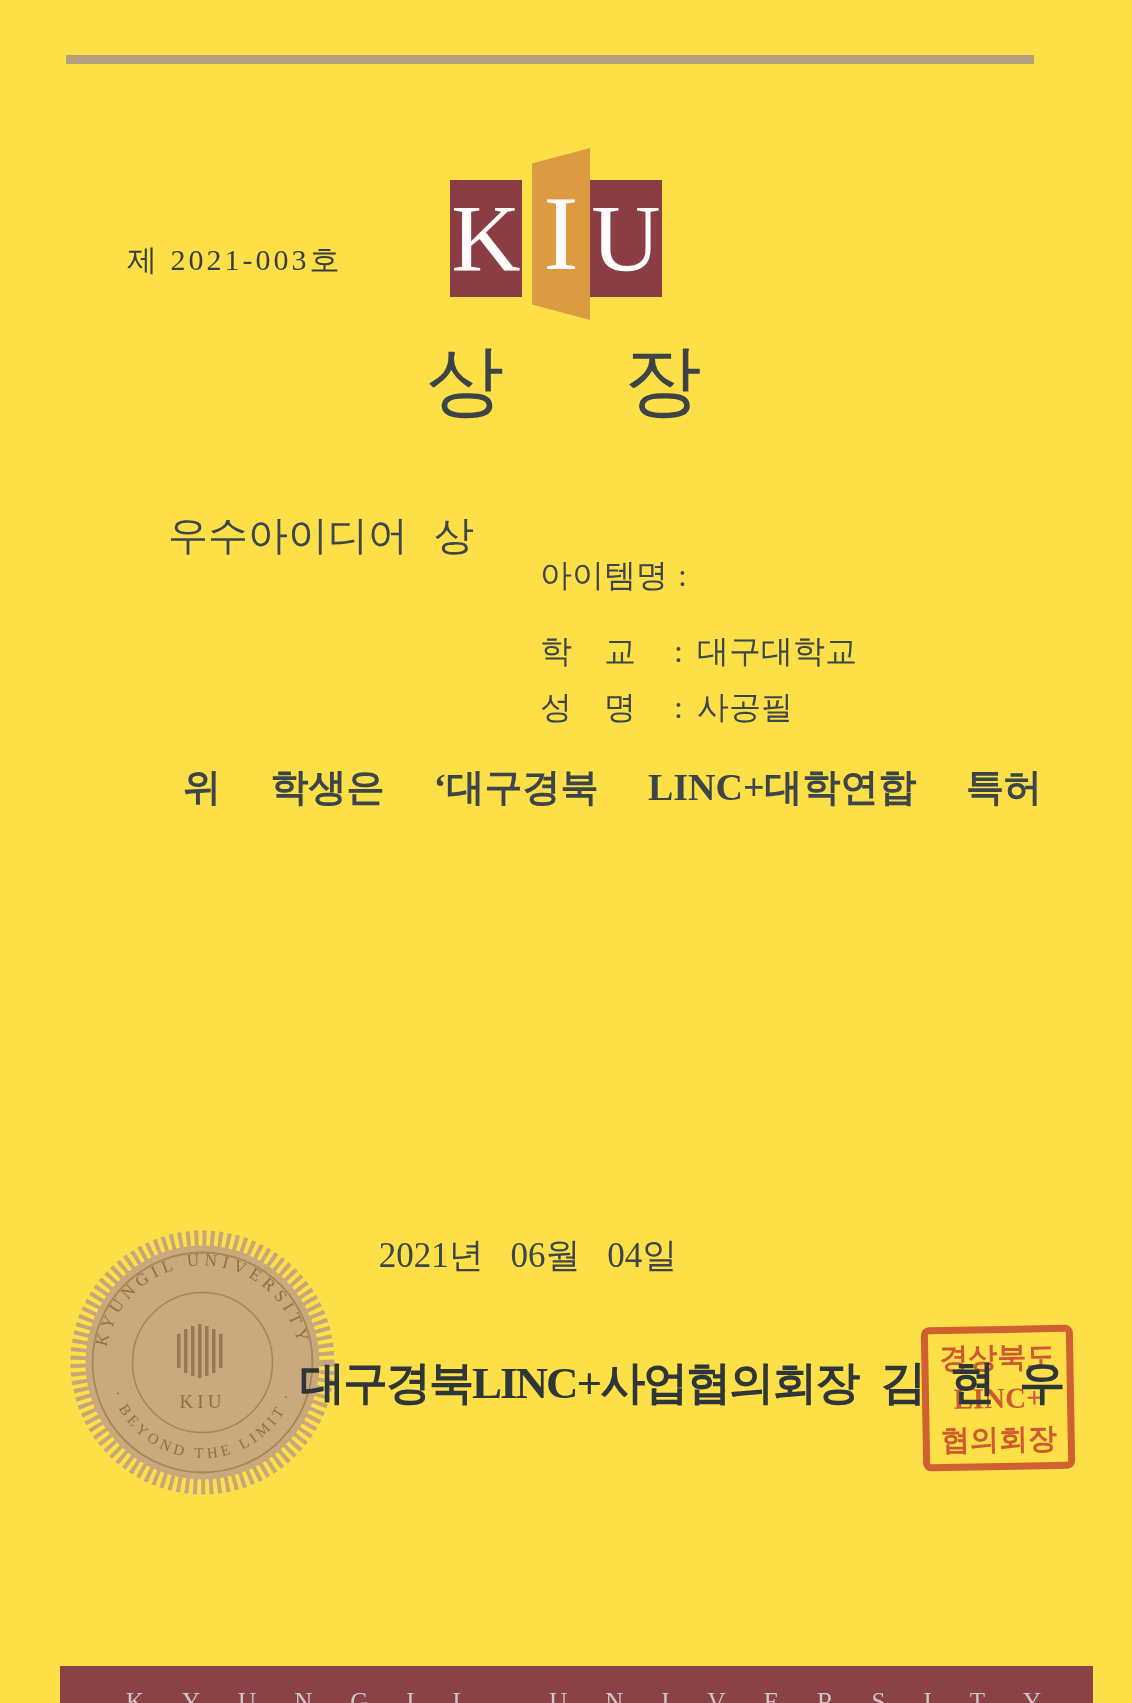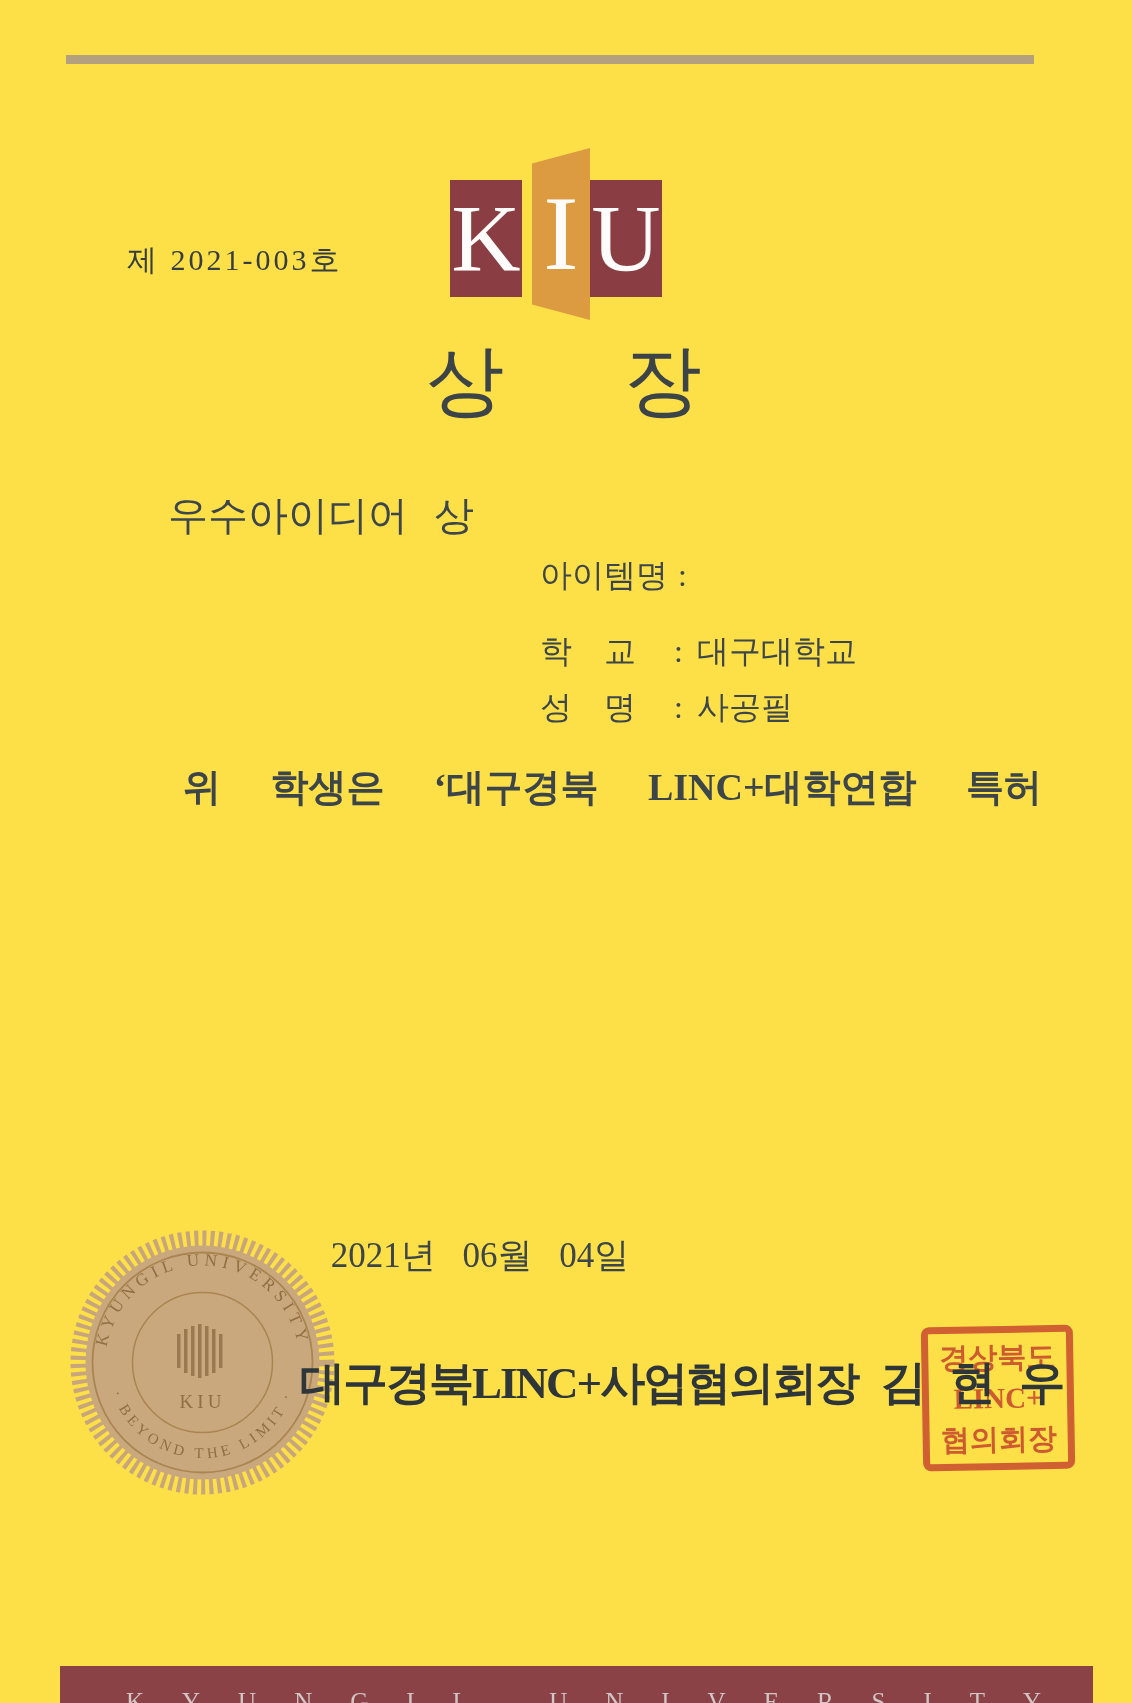--- a/index.html
+++ b/index.html
@@ -36,21 +36,21 @@
     display:flex;align-items:center;justify-content:center;
     color:#fdfcfa;font-size:106px;line-height:1;
   }
   
   .title{
     position:absolute;left:0;top:338px;width:1128px;
     text-align:center;font-size:78px;line-height:1.1;
     word-spacing:100px;color:#3c4448;white-space:pre;
   }
   .award-name{
-    position:absolute;left:168px;top:488px;
+    position:absolute;left:168px;top:508px;
     font-size:40px;word-spacing:16px;color:#3d464b;white-space:pre;
   }
   
   .detail-row{
     position:absolute;left:540px;display:flex;align-items:flex-start;
     font-size:32px;line-height:39px;color:#3d464b;
   }
   .d-label{white-space:pre;min-width:124px;}
   .d-colon{margin:0 14px 0 10px;}
   .d-value{white-space:pre;}
@@ -61,21 +61,21 @@
   .body-par{
     position:absolute;left:88px;top:748px;width:954px;
     font-size:38px;line-height:79px;color:#3c4549;word-spacing:12px;font-weight:bold;
   }
   .body-line{white-space:pre;}
   .body-line.just{text-align:justify;text-align-last:justify;white-space:normal;}
   .body-line.first{text-indent:95px;}
   
   .issue-date{
     position:absolute;left:0;top:1232px;width:960px;text-align:center;
-    font-size:35px;word-spacing:18px;color:#3c4549;white-space:pre;
+    font-size:35px;word-spacing:18px;color:#3c4549;white-space:pre;padding-left:48px;
   }
   
   .seal{position:absolute;left:70px;top:1230px;width:265px;height:265px;z-index:1;}
   
   .signature{
     position:absolute;left:300px;top:1352px;z-index:3;
     display:flex;align-items:baseline;
     font-weight:700;color:#2f363a;
   }
   .sig-org{font-size:45px;letter-spacing:-2px;white-space:pre;}

